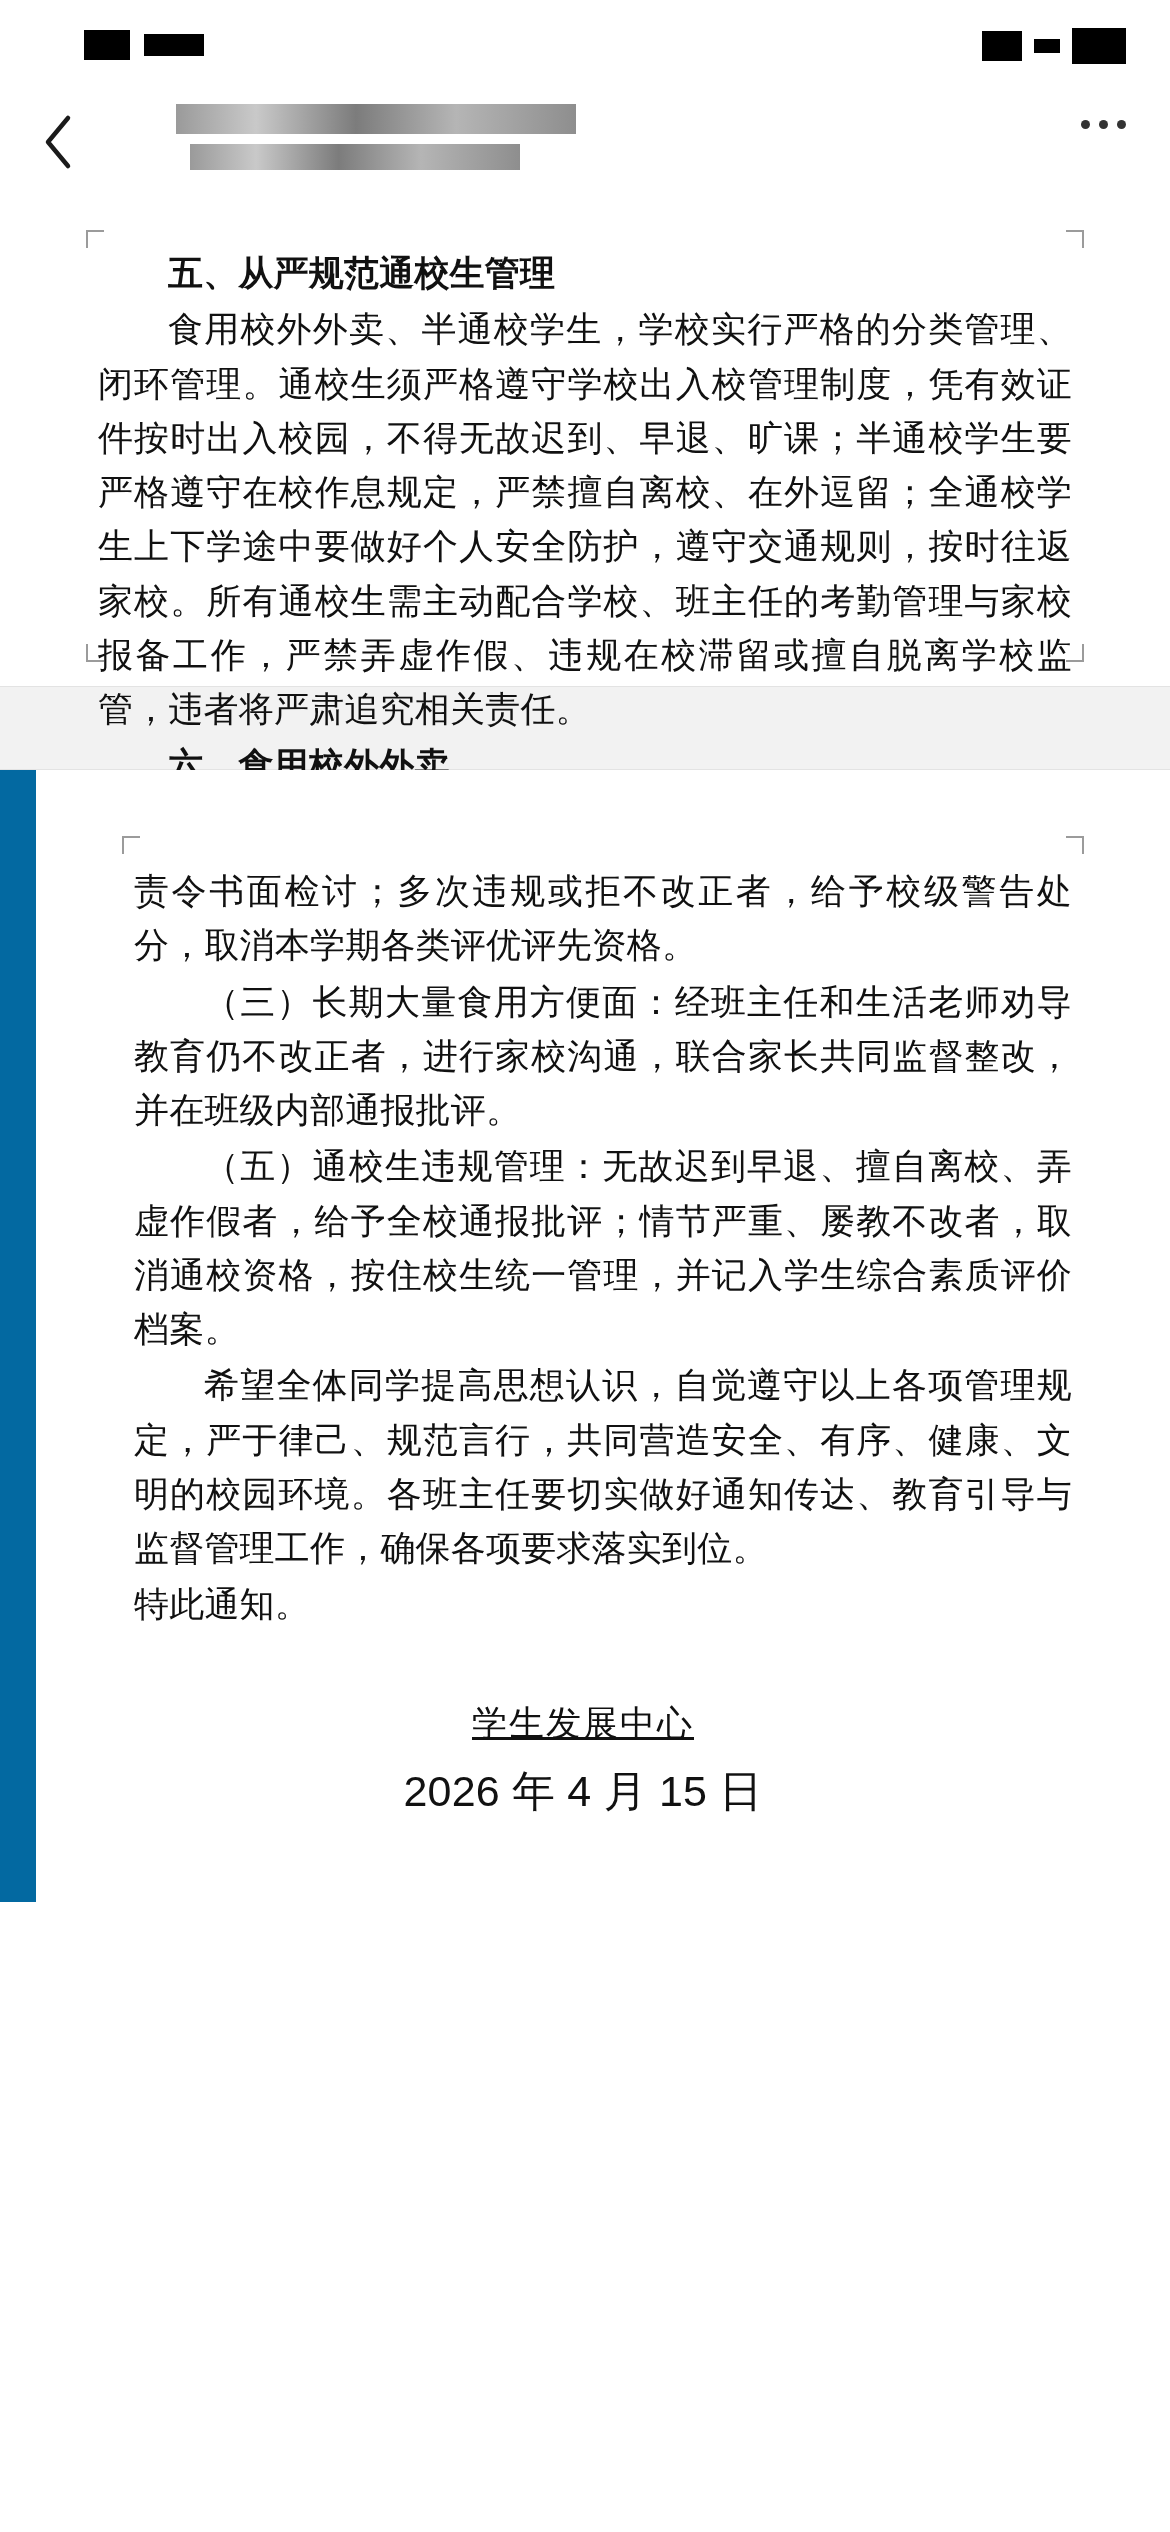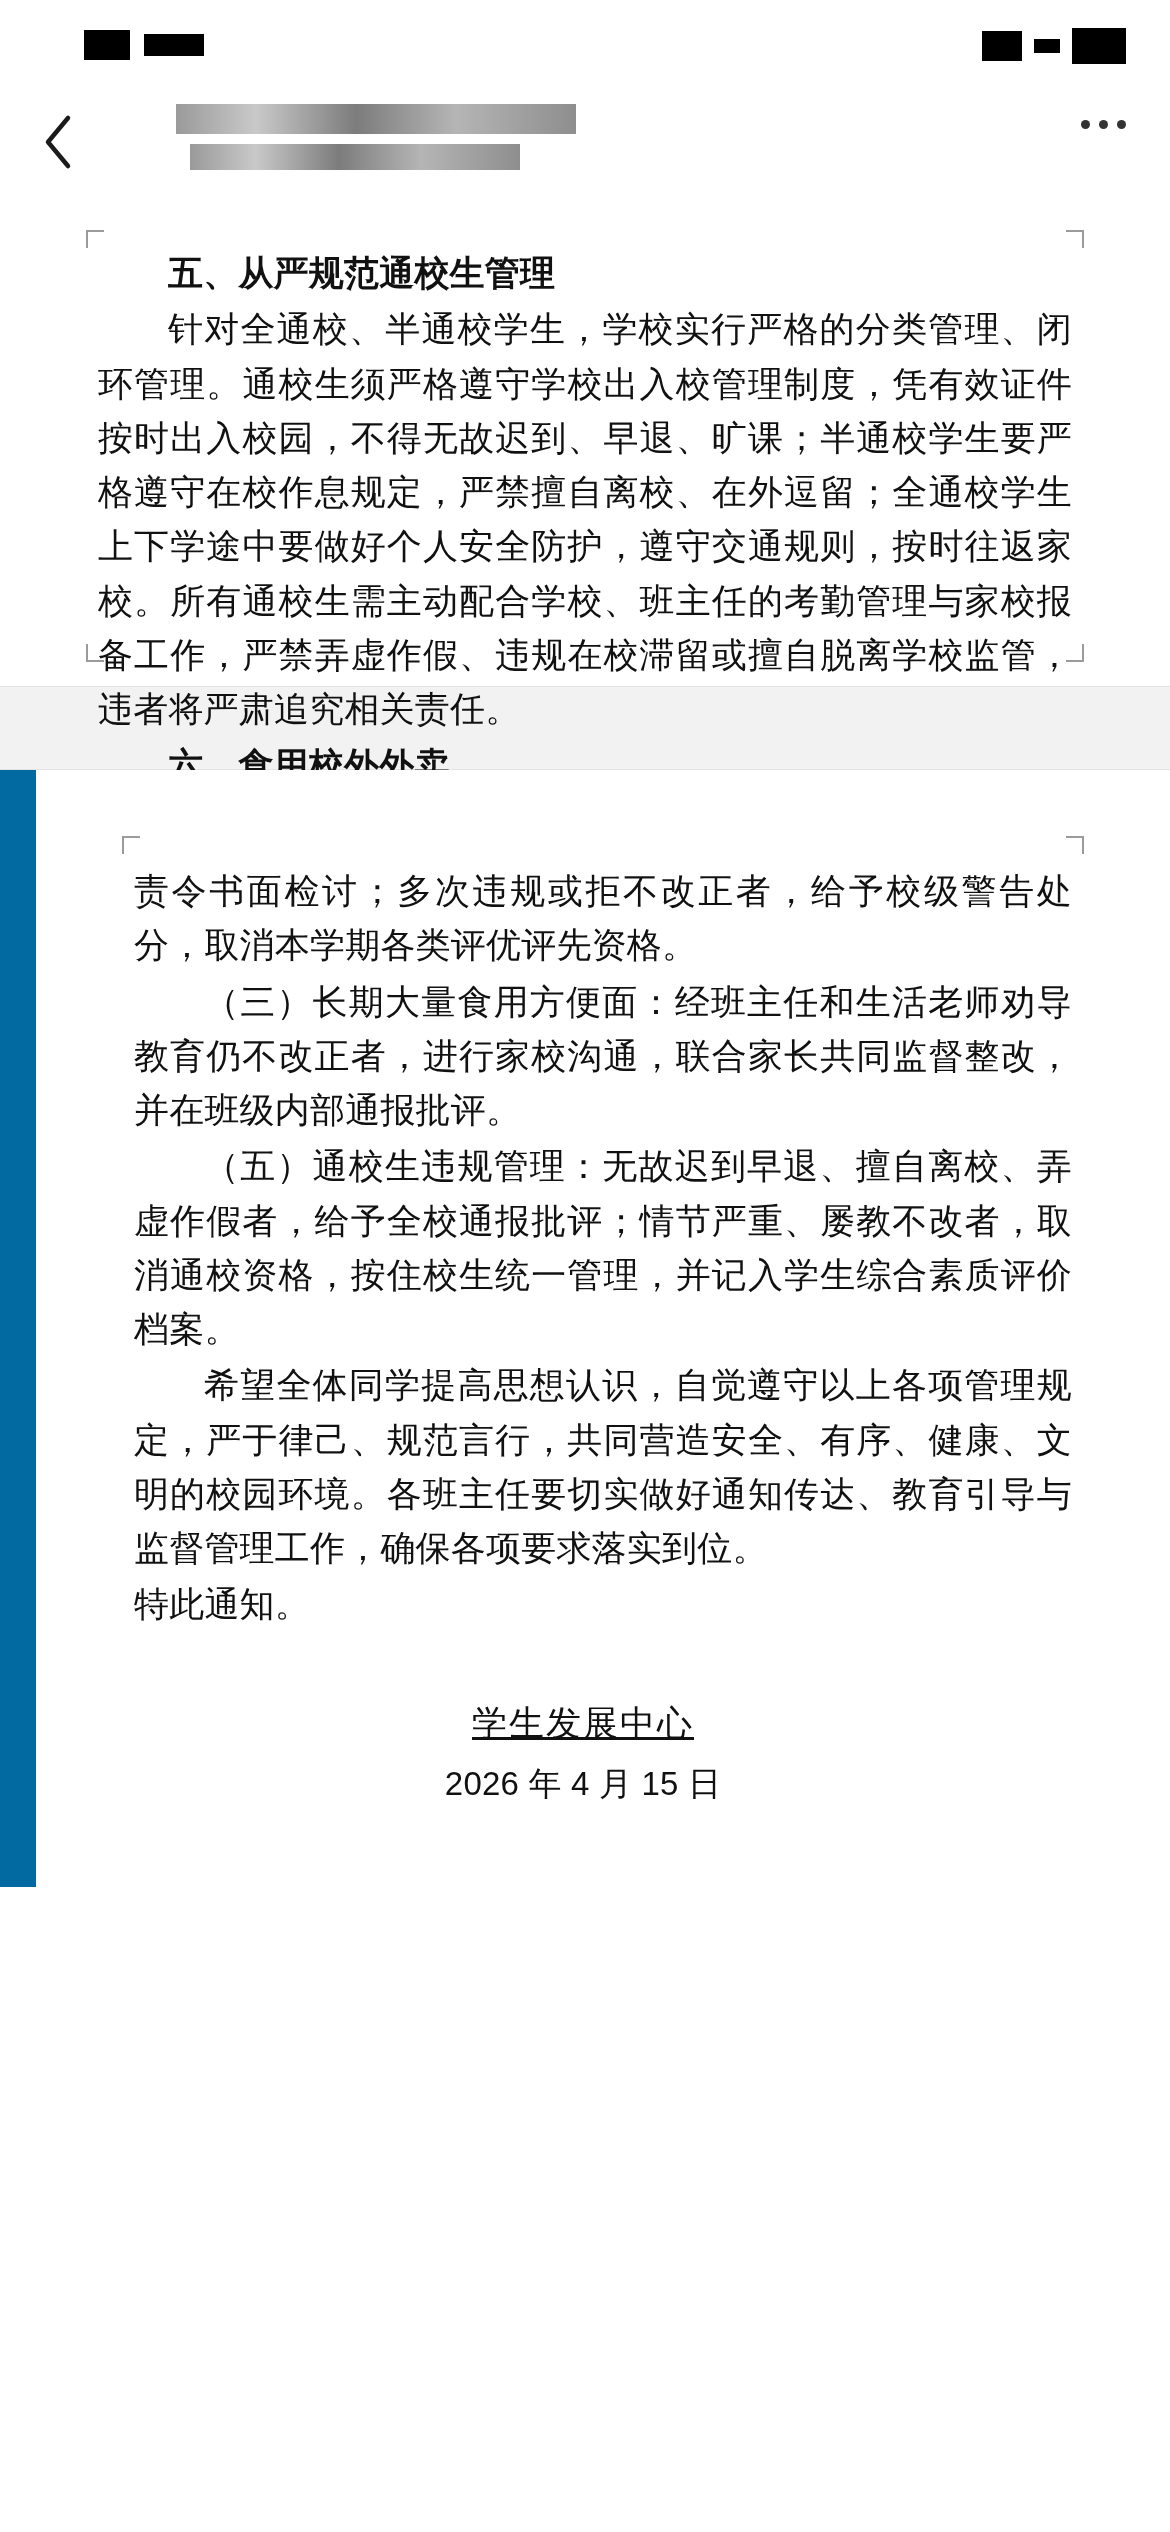--- a/index.html
+++ b/index.html
@@ -147,21 +147,21 @@
   }
   .sign {
     margin-top: 64px;
     text-align: center;
     padding-right: 40px;
   }
   .sign p { margin: 0 0 8px 0; }
   .sign .dept { letter-spacing: 2px; text-decoration: underline; }
   .sign .date {
     font-family: "Liberation Sans", sans-serif;
-    font-size: 33px;
+    font-size: 43px;
   }
   .tail-note { text-indent: 0; }
 </style>
 </head>
 <body>
 
 <div class="status-bar">
   <div class="sb-left">
     <span class="redact b1"></span>
     <span class="redact b2"></span>
@@ -195,21 +195,21 @@
 <div class="doc-scroll">
 
   <div class="page page-1">
     <div class="crop-mark cm-tl" style="left:86px; top:24px;"></div>
     <div class="crop-mark cm-tr" style="right:86px; top:24px;"></div>
     <div class="crop-mark cm-bl" style="left:86px; bottom:24px;"></div>
     <div class="crop-mark cm-br" style="right:86px; bottom:24px;"></div>
 
     <div class="doc-body">
       <p class="heading">五、从严规范通校生管理</p>
-      <p class="indent">针对全通校、半通校学生，学校实行严格的分类管理、闭环管理。通校生须严格遵守学校出入校管理制度，凭有效证件按时出入校园，不得无故迟到、早退、旷课；半通校学生要严格遵守在校作息规定，严禁擅自离校、在外逗留；全通校学生上下学途中要做好个人安全防护，遵守交通规则，按时往返家校。所有通校生需主动配合学校、班主任的考勤管理与家校报备工作，严禁弄虚作假、违规在校滞留或擅自脱离学校监管，违者将严肃追究相关责任。</p>
+      <p class="indent">食用校外外卖、半通校学生，学校实行严格的分类管理、闭环管理。通校生须严格遵守学校出入校管理制度，凭有效证件按时出入校园，不得无故迟到、早退、旷课；半通校学生要严格遵守在校作息规定，严禁擅自离校、在外逗留；全通校学生上下学途中要做好个人安全防护，遵守交通规则，按时往返家校。所有通校生需主动配合学校、班主任的考勤管理与家校报备工作，严禁弄虚作假、违规在校滞留或擅自脱离学校监管，违者将严肃追究相关责任。</p>
       <p class="heading">六、食用校外外卖</p>
       <p class="indent">（一）上课时段滞留宿舍：首次违规给予班级通报批评、</p>
     </div>
   </div>
 
   <div class="page-gap"></div>
 
   <div class="page page-2">
     <div class="crop-mark cm-tl" style="left:86px; top:66px;"></div>
     <div class="crop-mark cm-tr" style="right:86px; top:66px;"></div>

